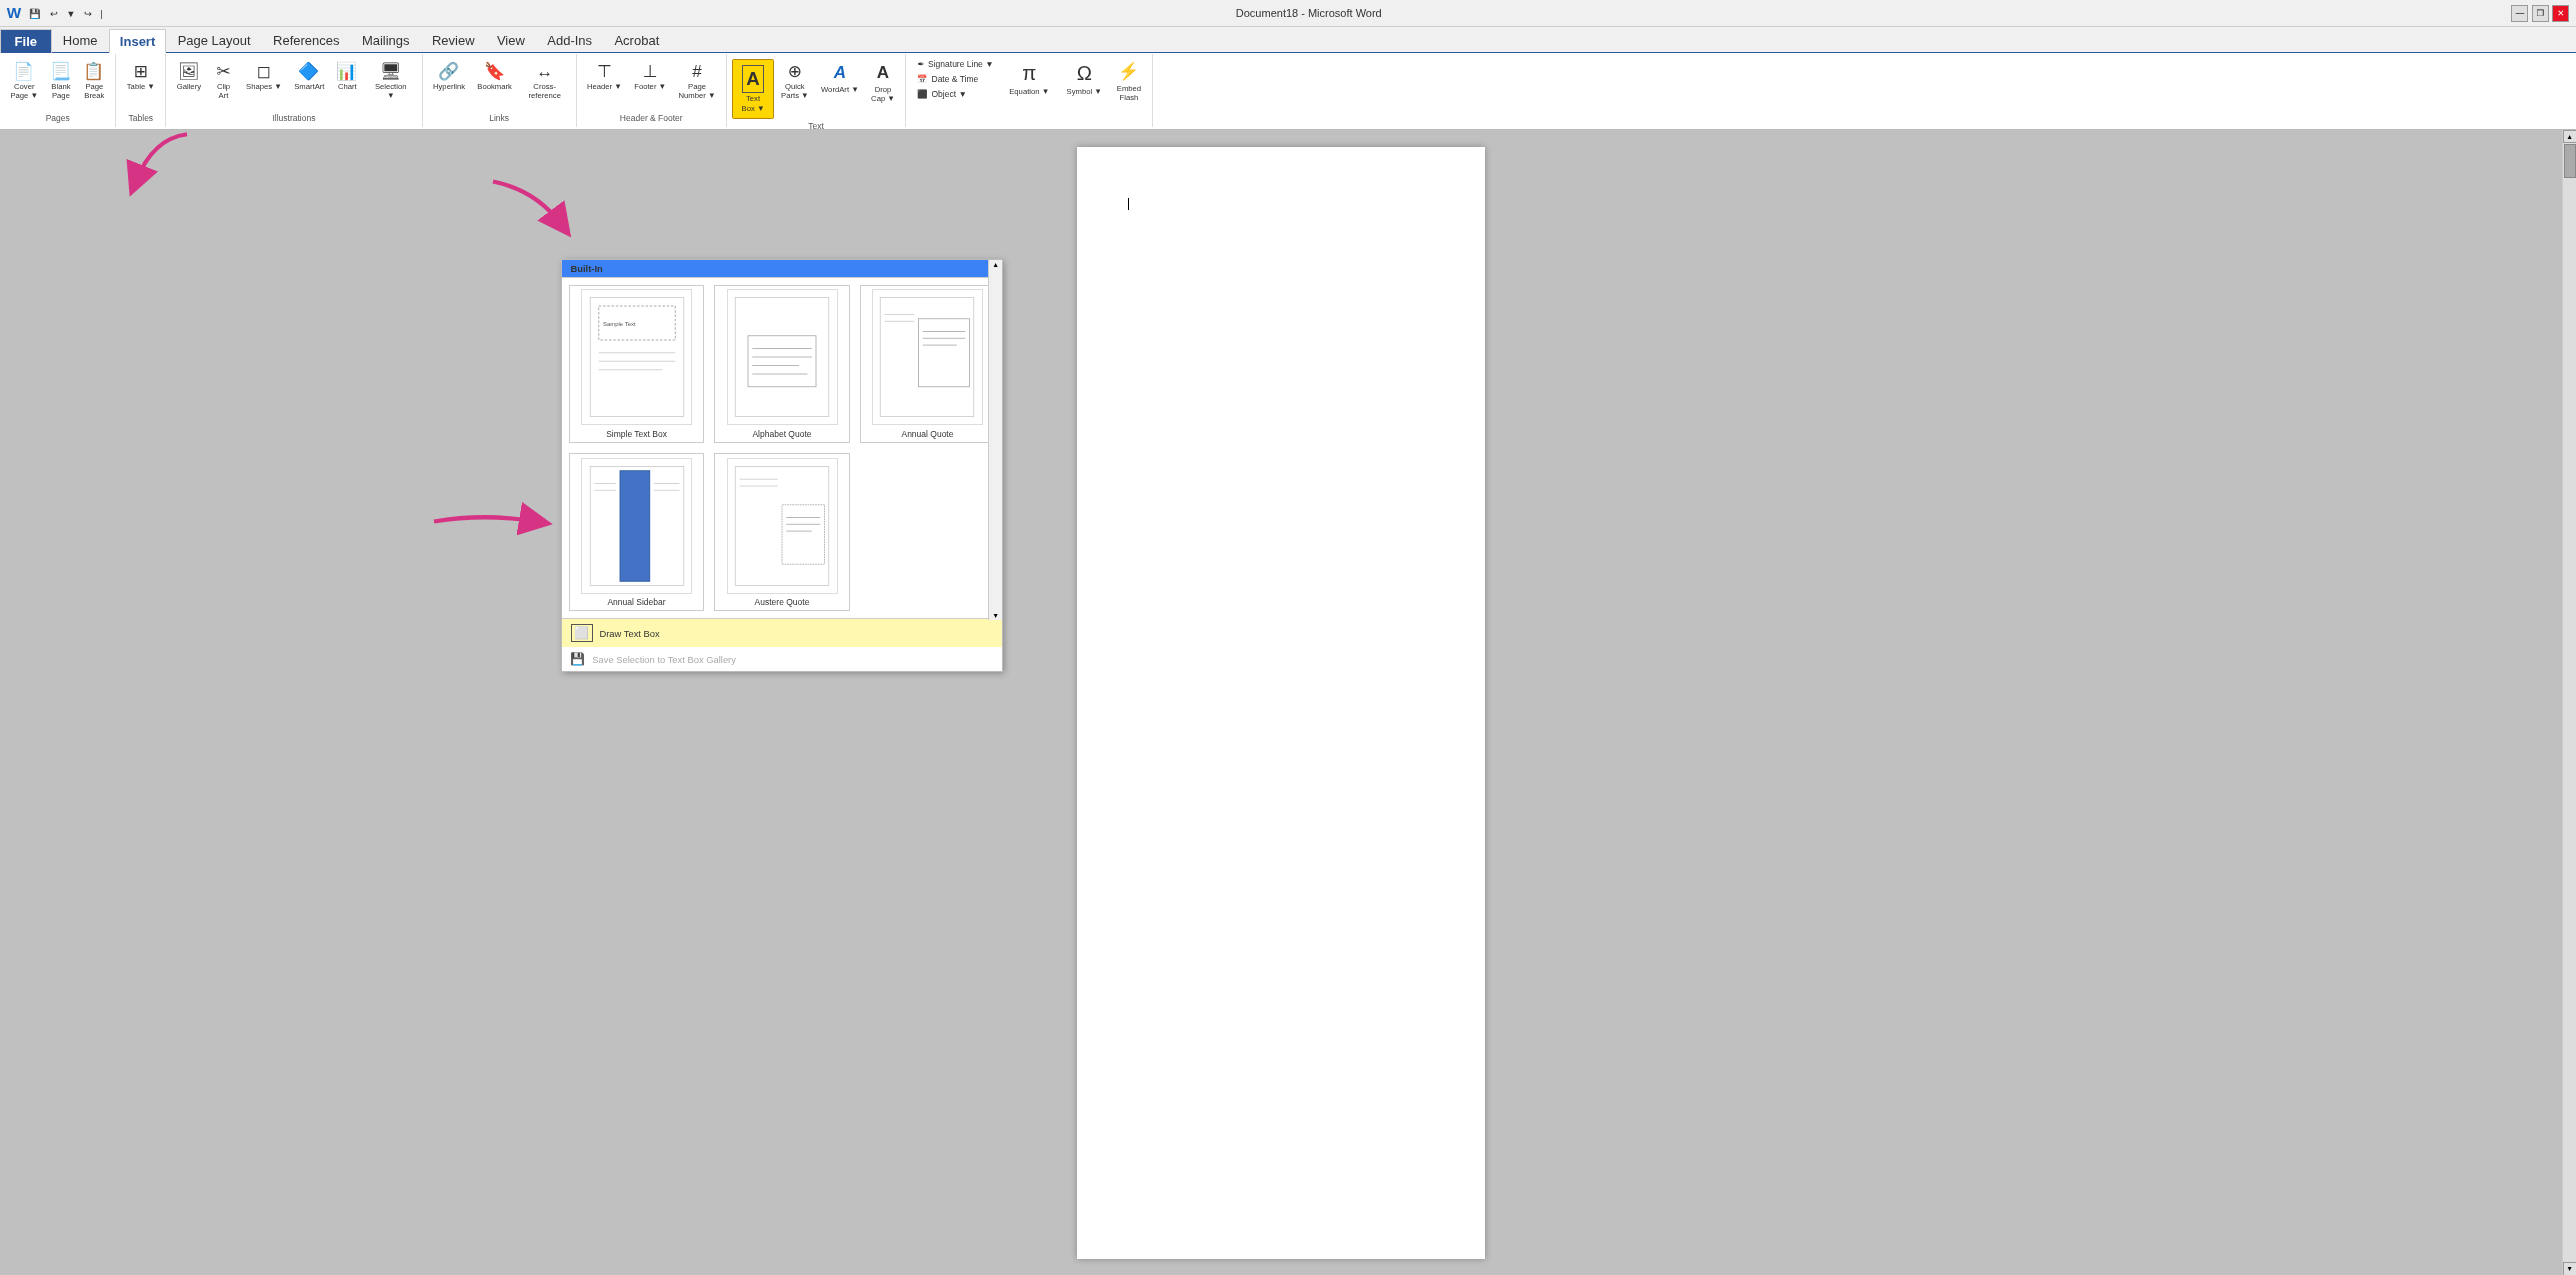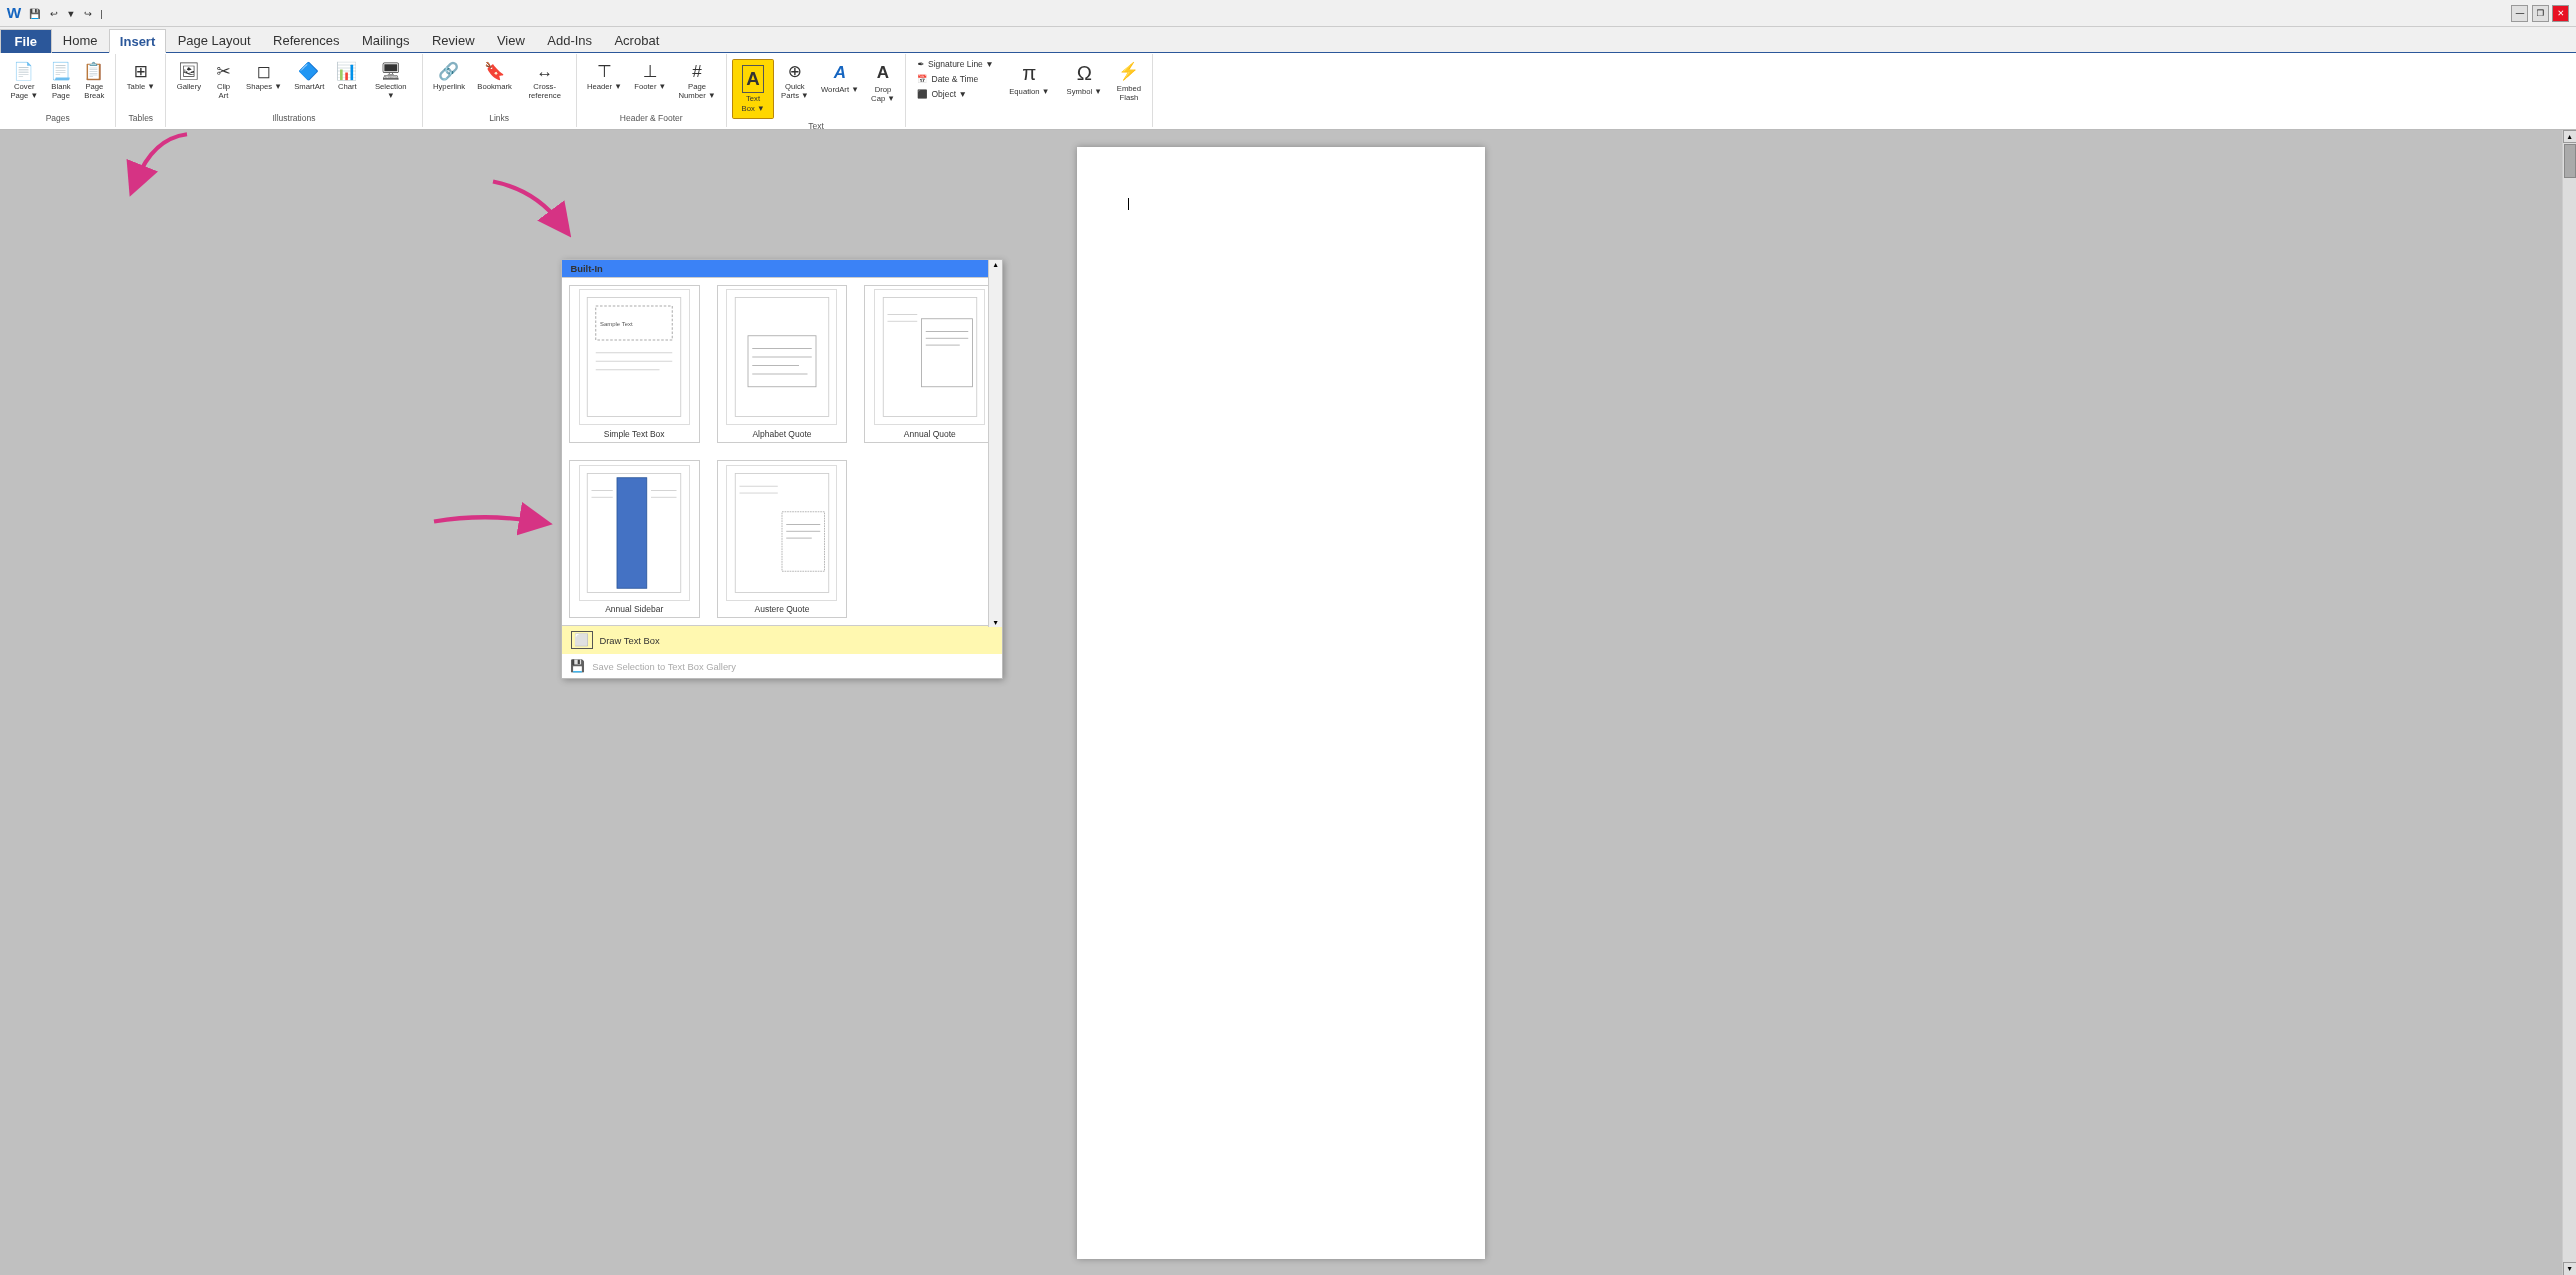--- a/index.html
+++ b/index.html
@@ -111,21 +111,21 @@
       background: #3b82f6;
       padding: 3.4px 8.5px;
       font-size: 9.4px;
       font-weight: bold;
       color: #333;
       border-bottom: 0.9px solid #ccc;
     }
     .gallery-grid {
       display: grid;
       grid-template-columns: repeat(3, 1fr);
-      gap: 17px;
+      gap: 10px;
       padding: 6.8px;
     }
     .gallery-item {
       display: flex;
       flex-direction: column;
       align-items: center;
       cursor: pointer;
       border: 0.9px solid #ccc;
       padding: 3.4px;
       background: white;
@@ -229,20 +229,21 @@
 
 <div class="title-bar">
   <div class="title-bar-left qat">
     <span style="font-size:15.3px;font-weight:bold;color:#1565c0;margin-right:3.4px;">W</span>
     <button class="qat-btn">💾</button>
     <button class="qat-btn">↩</button>
     <button class="qat-btn">▼</button>
     <button class="qat-btn">↪</button>
     <button class="qat-btn">|</button>
   </div>
+  <div class="title-bar-center">Document18 - Microsoft Word</div>
   <div class="title-bar-right">
     <button class="window-btn">—</button>
     <button class="window-btn">❐</button>
     <button class="window-btn" style="background:#e81123;color:white;">✕</button>
   </div>
 </div>
 
 <div class="ribbon-tabs">
   <div class="ribbon-tab file-tab active">File</div>
   <div class="ribbon-tab">Home</div>

